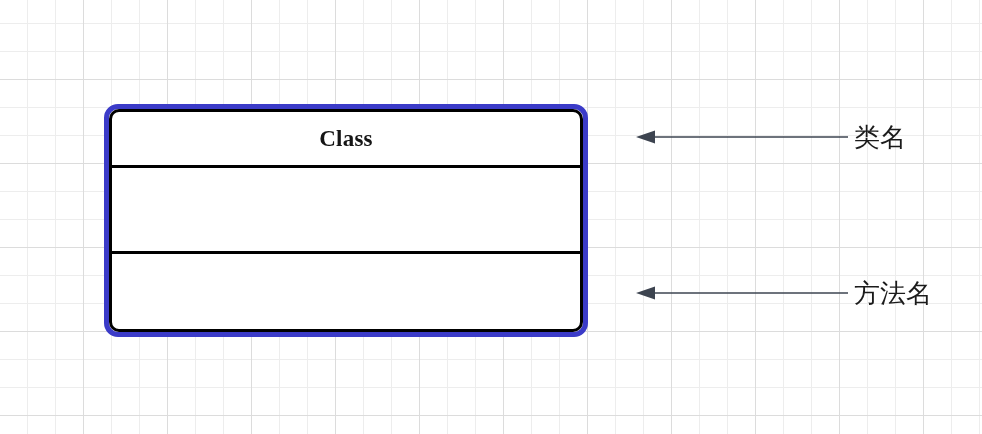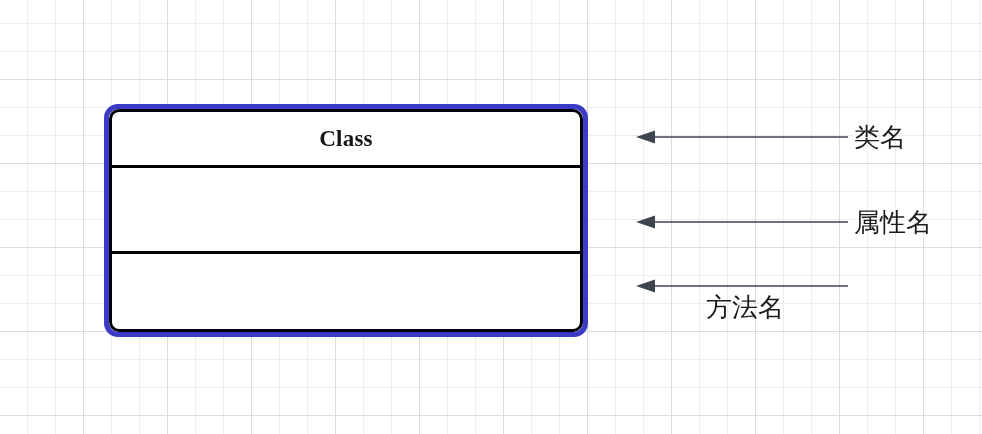--- a/index.html
+++ b/index.html
@@ -107,21 +107,21 @@
     font-family: "DejaVu Sans", "Liberation Sans", sans-serif;
     font-size: 26px;
     line-height: 1;
     color: #1b1b1b;
     white-space: nowrap;
     margin-left: 6px;
   }
 
   .callout-1 { left: 588px; top: 122px; }
   .callout-2 { left: 588px; top: 207px; }
-  .callout-3 { left: 588px; top: 278px; flex-direction: column; }
+  .callout-3 { left: 588px; top: 278px; }
 </style>
 </head>
 <body>
 
 <div id="canvas">
 
   <div class="class-box">
     <div class="class-box-inner">
 
       <div class="compartment compartment-name">
@@ -142,29 +142,20 @@
   <div class="callout callout-1">
     <span class="callout-arrow">
       <svg width="212" height="16" viewBox="0 0 212 16" xmlns="http://www.w3.org/2000/svg">
         <path d="M0 8 L19 1.5 L19 14.5 Z" fill="#3d4450"></path>
         <line x1="18" y1="8" x2="212" y2="8" stroke="#3d4450" stroke-width="1.6"></line>
       </svg>
     </span>
     <span class="callout-label">类名</span>
   </div>
 
-  <div class="callout callout-2">
-    <span class="callout-arrow">
-      <svg width="212" height="16" viewBox="0 0 212 16" xmlns="http://www.w3.org/2000/svg">
-        <path d="M0 8 L19 1.5 L19 14.5 Z" fill="#3d4450"></path>
-        <line x1="18" y1="8" x2="212" y2="8" stroke="#3d4450" stroke-width="1.6"></line>
-      </svg>
-    </span>
-    <span class="callout-label">属性名</span>
-  </div>
 
   <div class="callout callout-3">
     <span class="callout-arrow">
       <svg width="212" height="16" viewBox="0 0 212 16" xmlns="http://www.w3.org/2000/svg">
         <path d="M0 8 L19 1.5 L19 14.5 Z" fill="#3d4450"></path>
         <line x1="18" y1="8" x2="212" y2="8" stroke="#3d4450" stroke-width="1.6"></line>
       </svg>
     </span>
     <span class="callout-label">方法名</span>
   </div>

